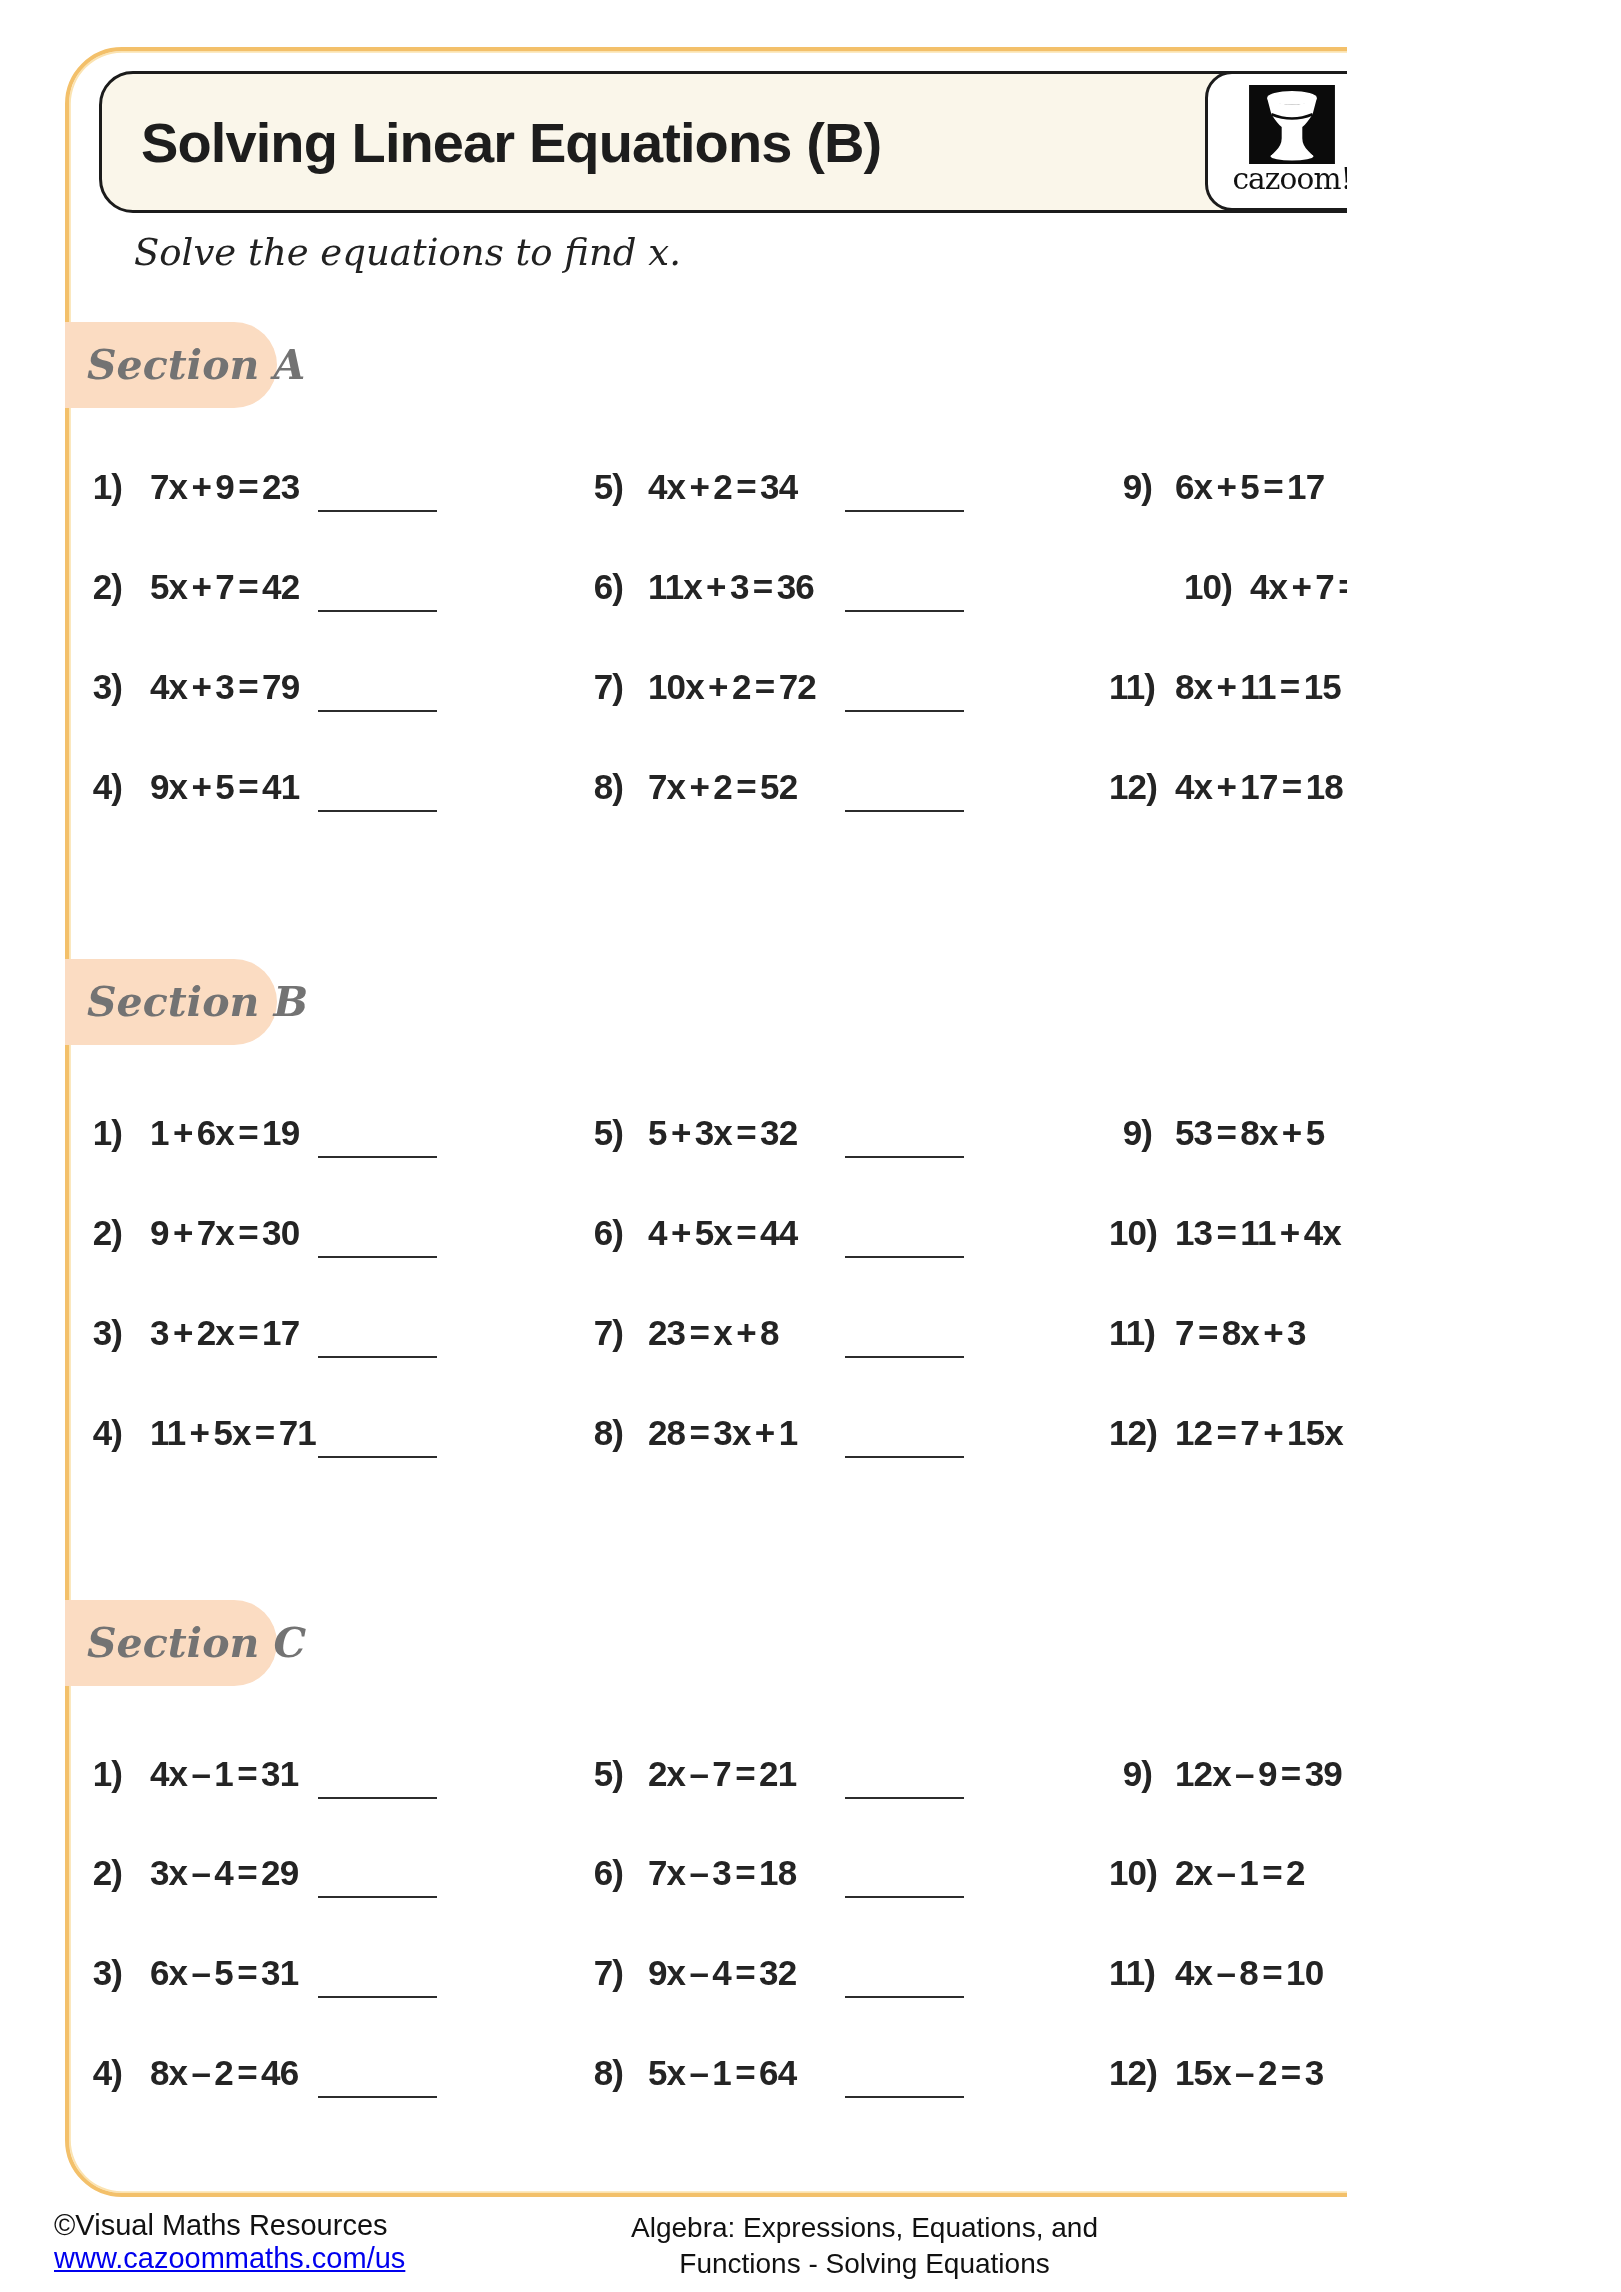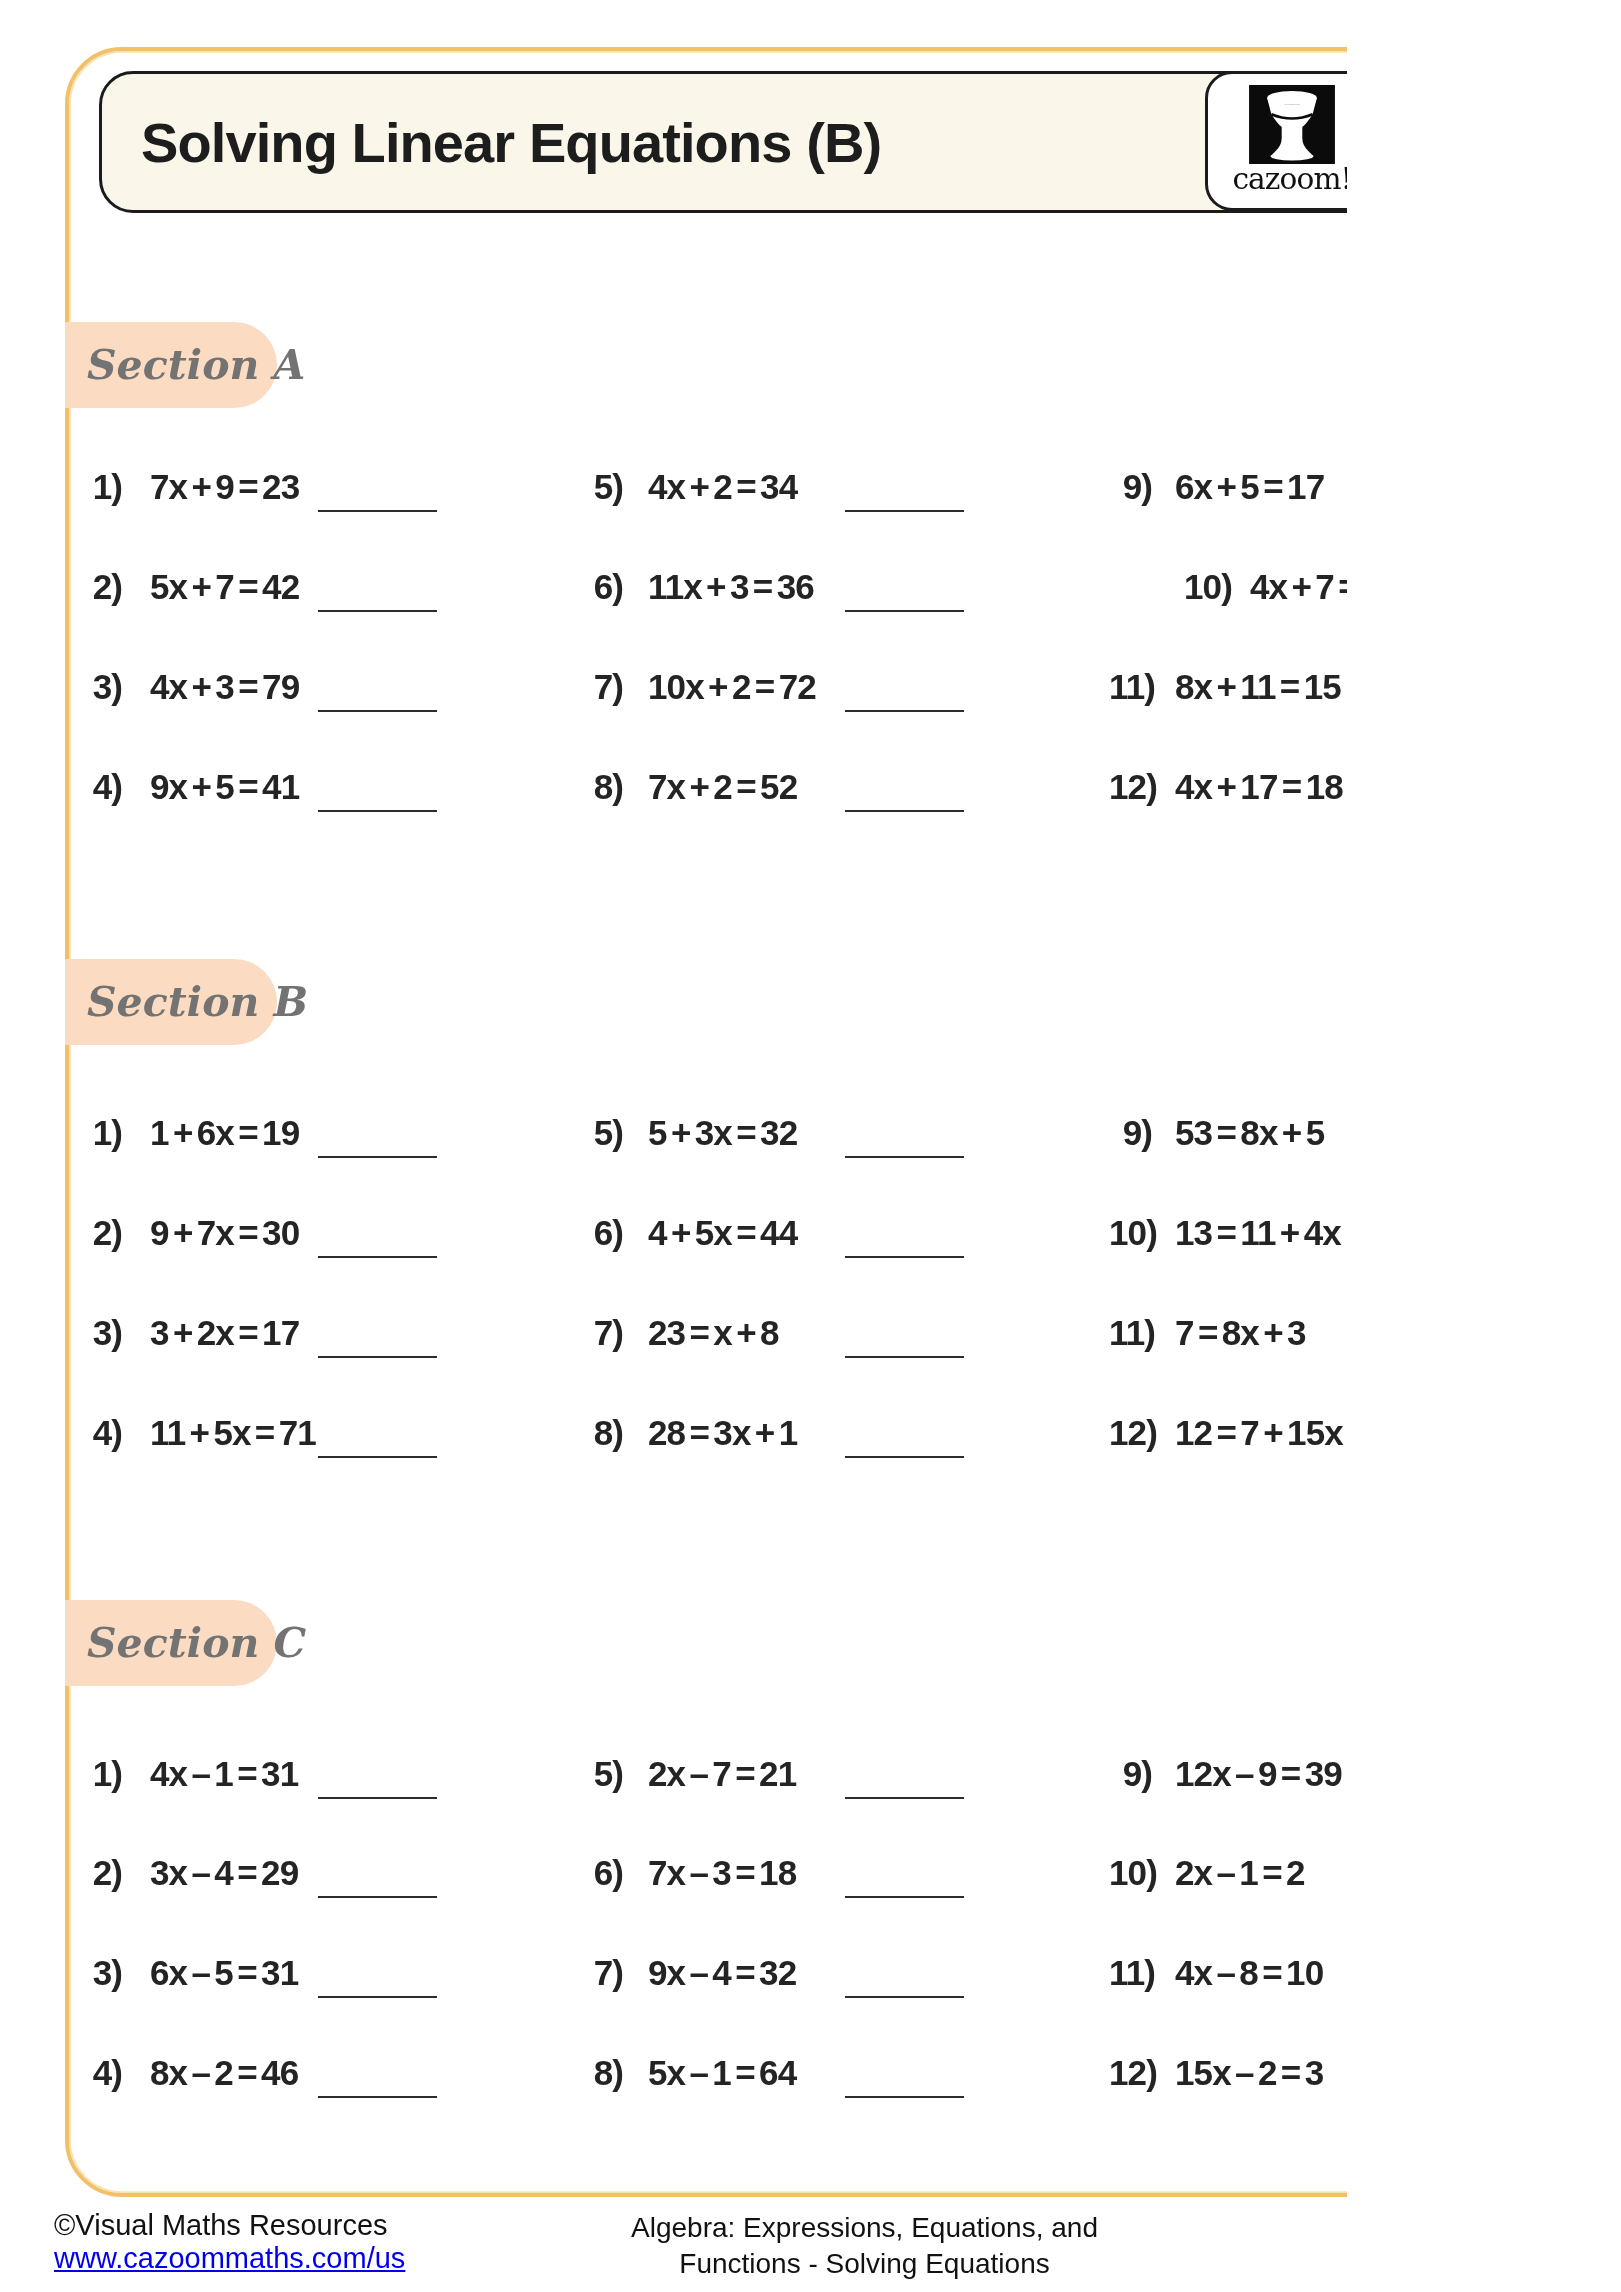--- a/index.html
+++ b/index.html
@@ -120,20 +120,21 @@
     <ellipse cx="80" cy="54" rx="7" ry="8" fill="#ffffff" stroke="#1b1b1b" stroke-width="2"></ellipse>
     <ellipse cx="104" cy="53" rx="7" ry="8" fill="#ffffff" stroke="#1b1b1b" stroke-width="2"></ellipse>
     <circle cx="81" cy="55" r="3.6" fill="#3a9fd8"></circle>
       <circle cx="81" cy="55" r="1.7" fill="#111"></circle>
     <circle cx="104" cy="54" r="3.6" fill="#3a9fd8"></circle>
       <circle cx="104" cy="54" r="1.7" fill="#111"></circle>
     <path d="M91,58 q6,6 0,10" stroke="#1b1b1b" stroke-width="2.2" fill="none"></path>
     <path d="M82,71 q10,8 20,1" stroke="#1b1b1b" stroke-width="2.4" fill="none"></path>
   </svg>
 
+  <div class="instruction">Solve the equations to find x.</div>
 
   <div class="pill" id="pill-a">
     <span>Section A</span>
   </div>
   <div class="pill" id="pill-b">
     <span>Section B</span>
   </div>
   <div class="pill" id="pill-c">
     <span>Section C</span>
   </div>

